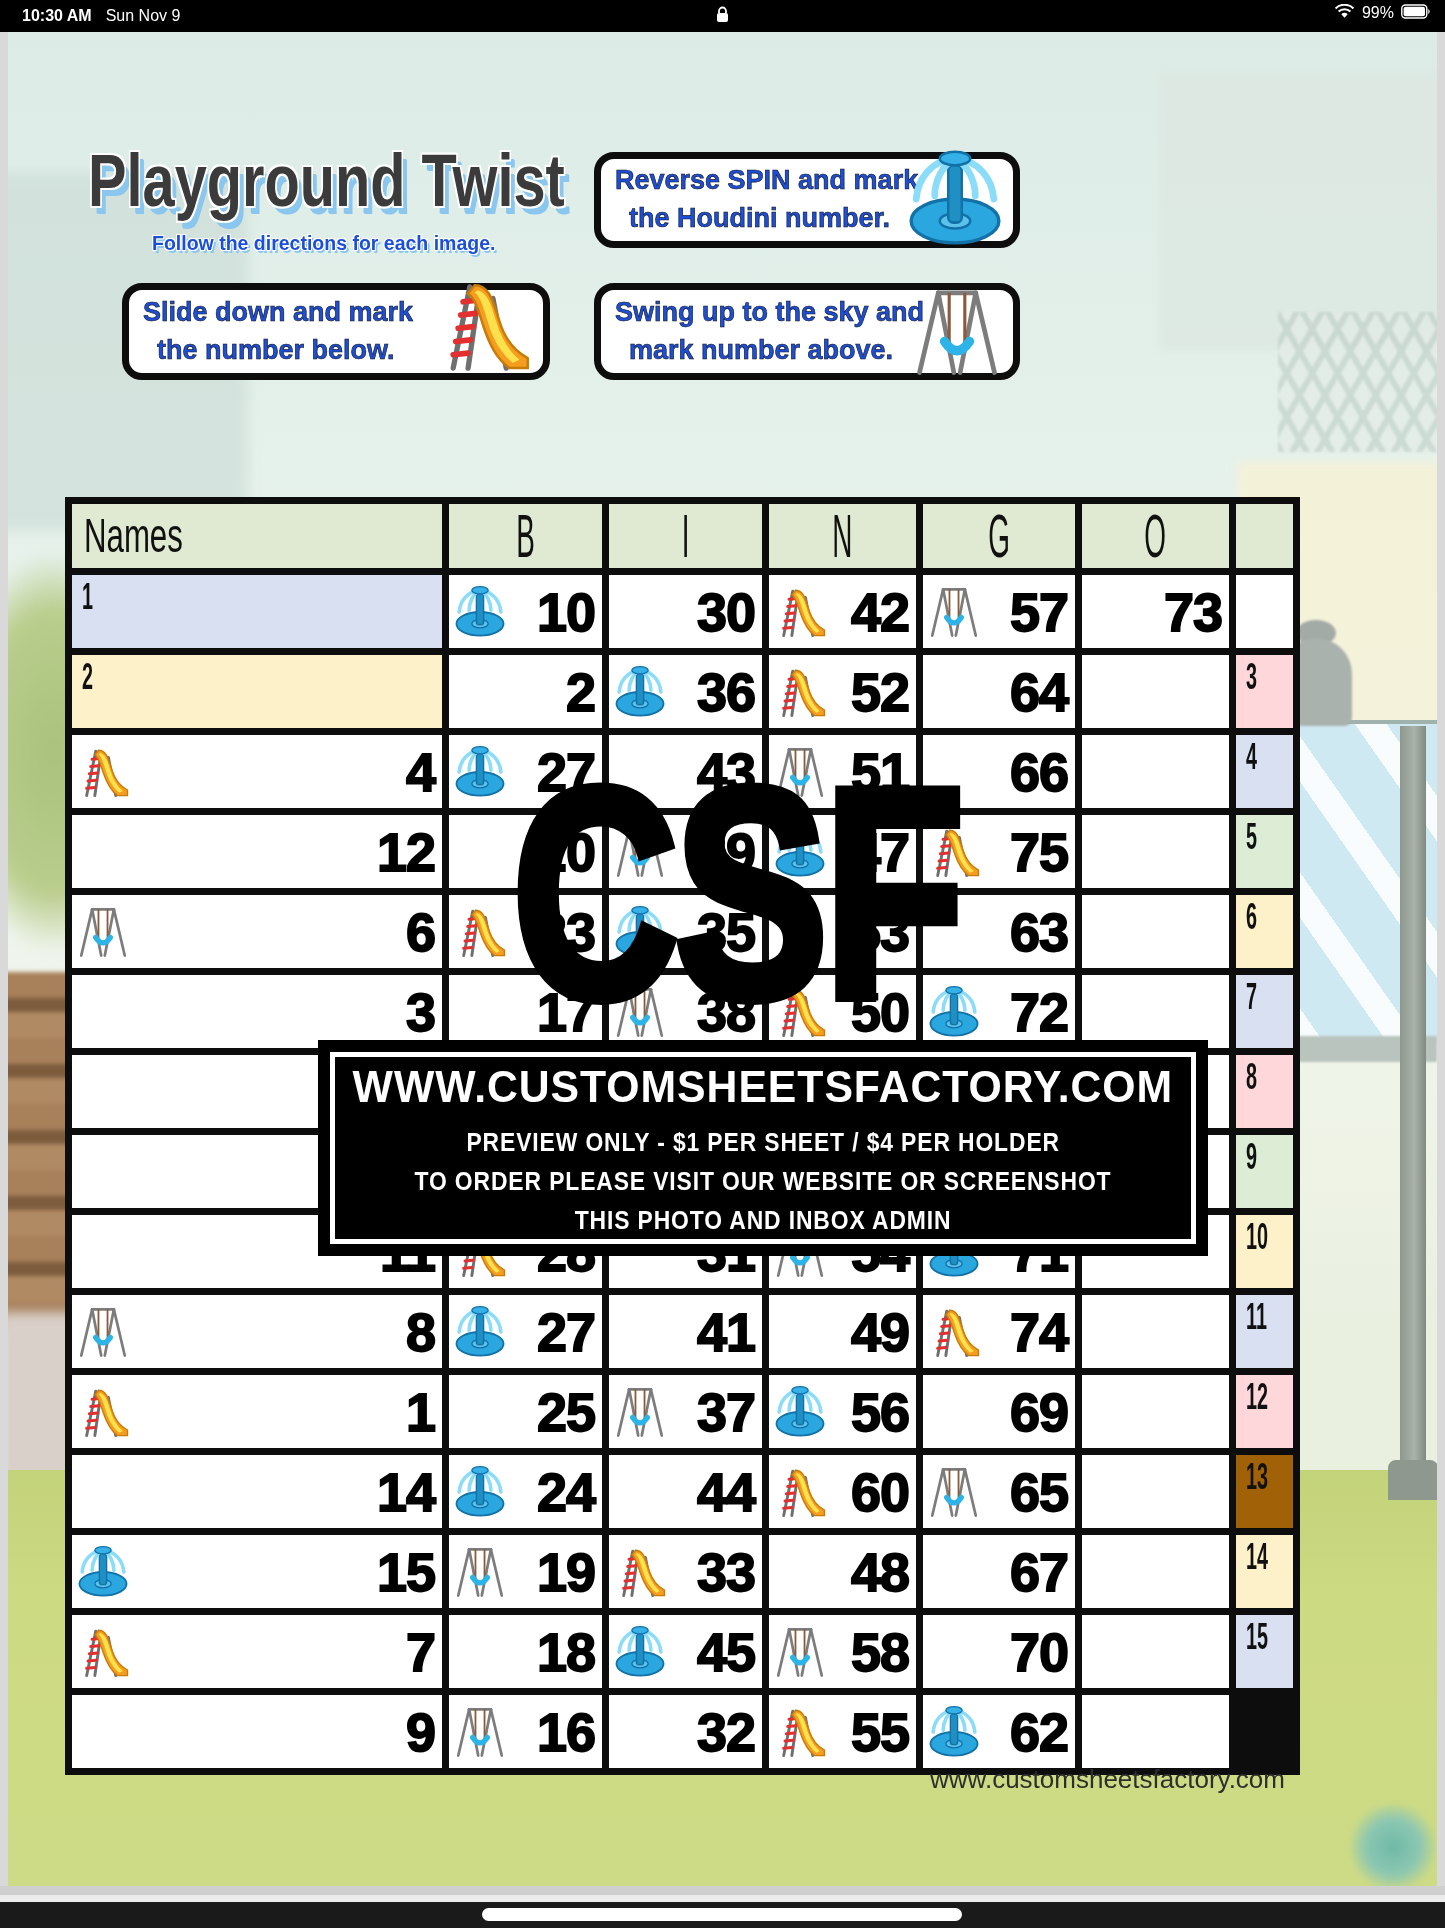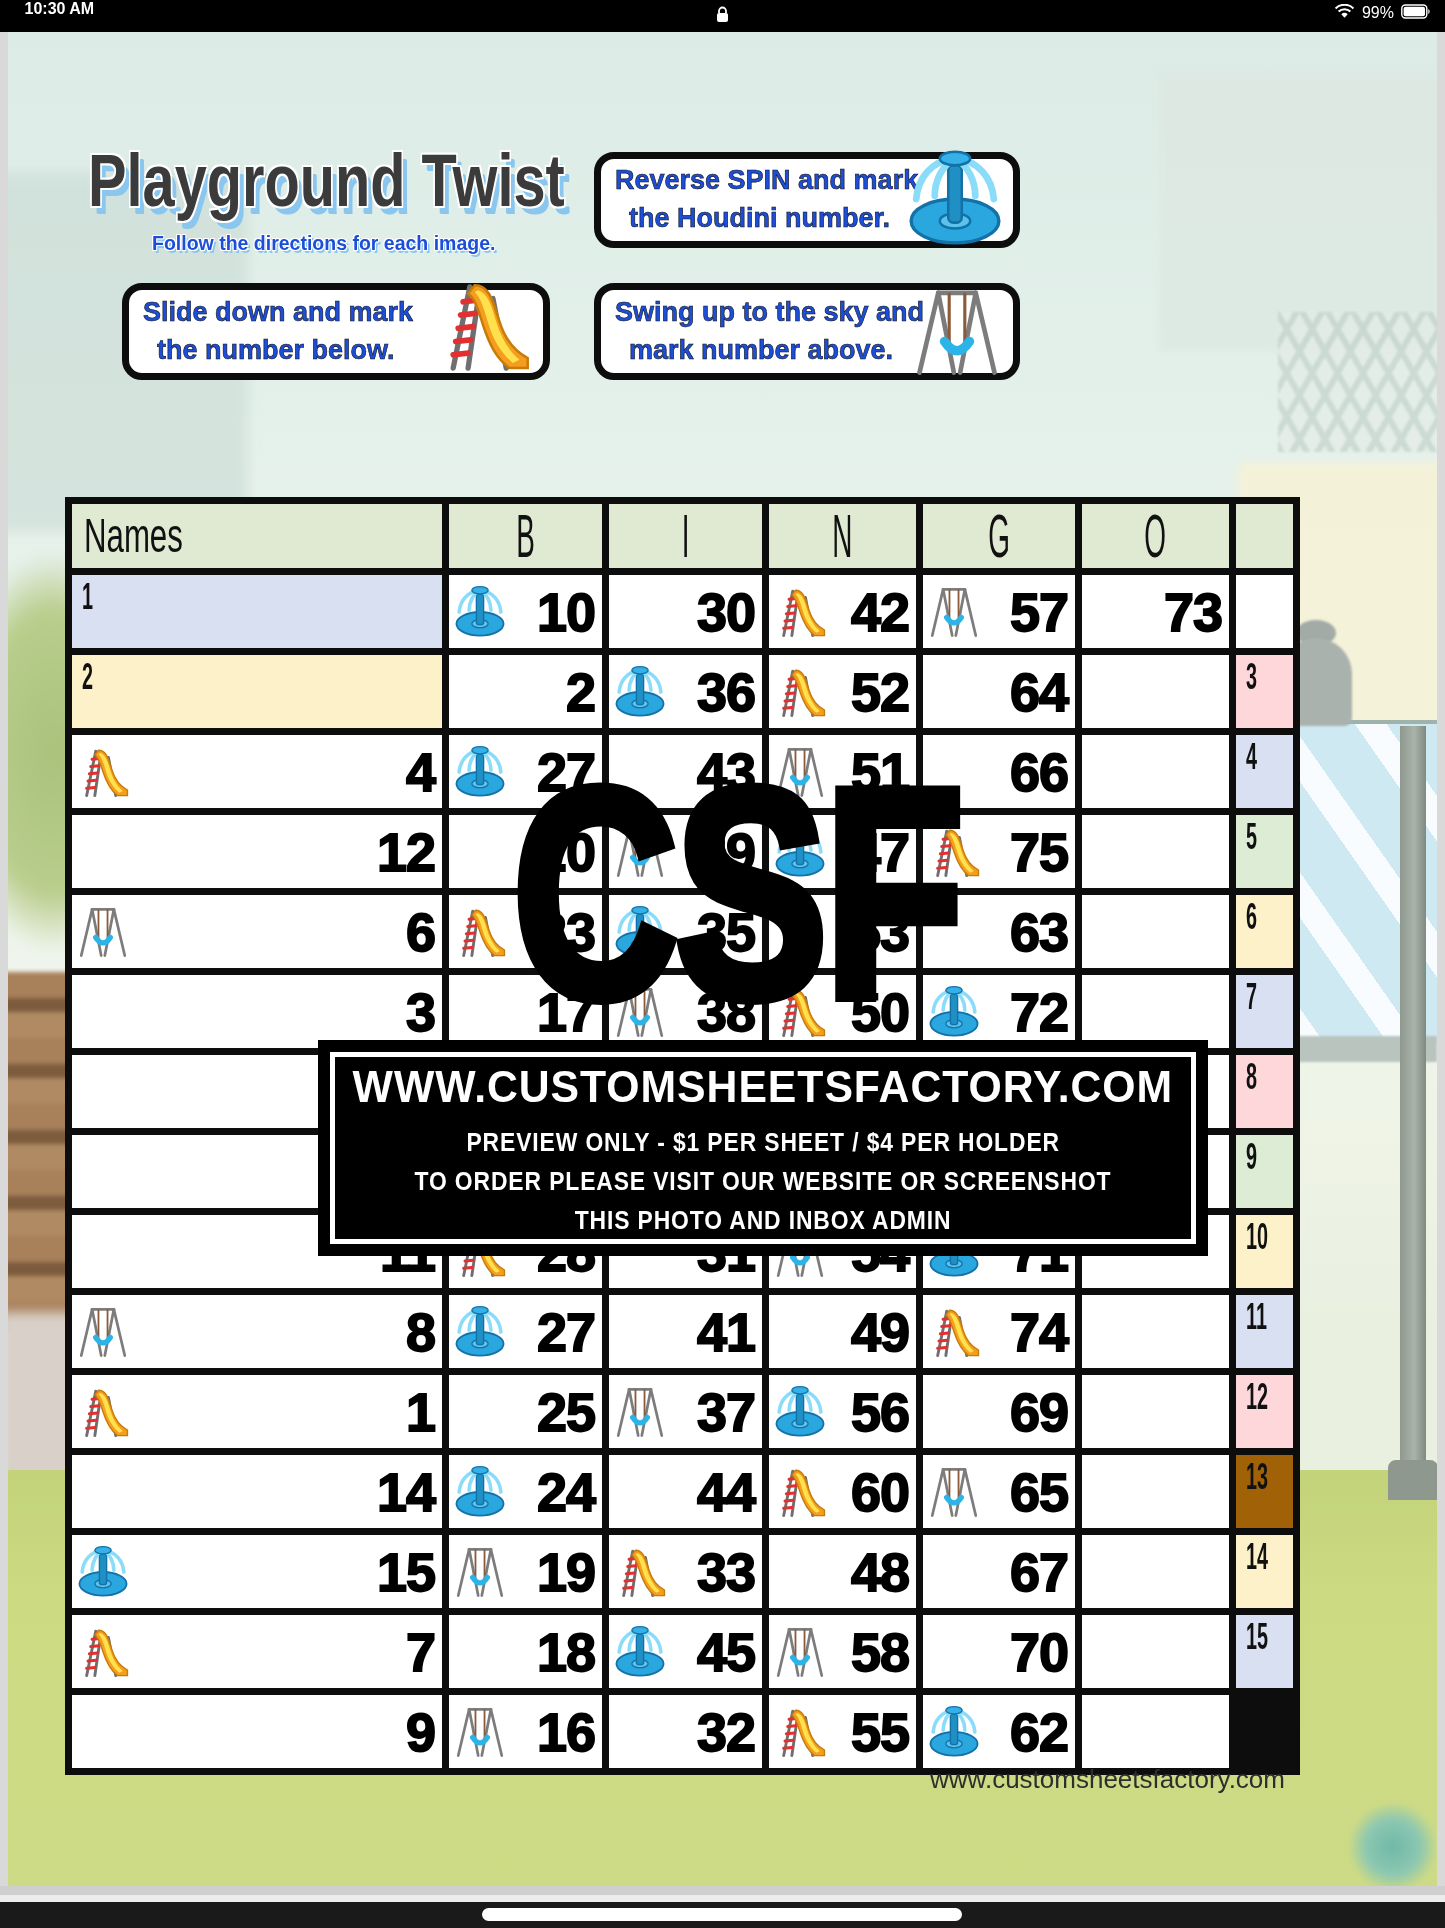--- a/index.html
+++ b/index.html
@@ -3,21 +3,21 @@
 <meta charset="utf-8">
 <style>
   html,body{margin:0;padding:0;}
   body{width:1445px;height:1928px;position:relative;overflow:hidden;
        font-family:"Liberation Sans",sans-serif;background:#d9d9d9;}
   .abs{position:absolute;}
 
   
   #statusbar{left:0;top:0;width:1445px;height:32px;background:#000;color:#fff;
     display:flex;align-items:center;font-size:16px;}
-  #sb-left{position:absolute;left:22px;top:0;height:32px;display:flex;align-items:center;gap:14px;flex-direction:column;}
+  #sb-left{position:absolute;left:22px;top:0;height:32px;display:flex;align-items:center;gap:14px;}
   #sb-time{font-weight:700;}
   #sb-center{position:absolute;left:0;right:0;top:0;height:32px;display:flex;align-items:center;justify-content:center;}
   #sb-right{position:absolute;right:14px;top:4px;height:24px;display:flex;align-items:flex-start;gap:7px;}
 
   
   #photo{left:8px;top:32px;width:1429px;height:1854px;overflow:hidden;
     background:linear-gradient(180deg,#dcebe6 0%,#e3f0ea 18%,#eaf3ed 38%,#f0f5ec 52%,#eef3e6 60%,#e9f0e0 70%);}
   .bg-block{position:absolute;}
   #bg-buildings-left{left:-20px;top:140px;width:260px;height:360px;background:#c7d9d2;opacity:.55;filter:blur(6px);border-radius:10px;}
   #bg-building-right{left:1150px;top:40px;width:290px;height:280px;background:#dde8e2;opacity:.8;filter:blur(3px);}

